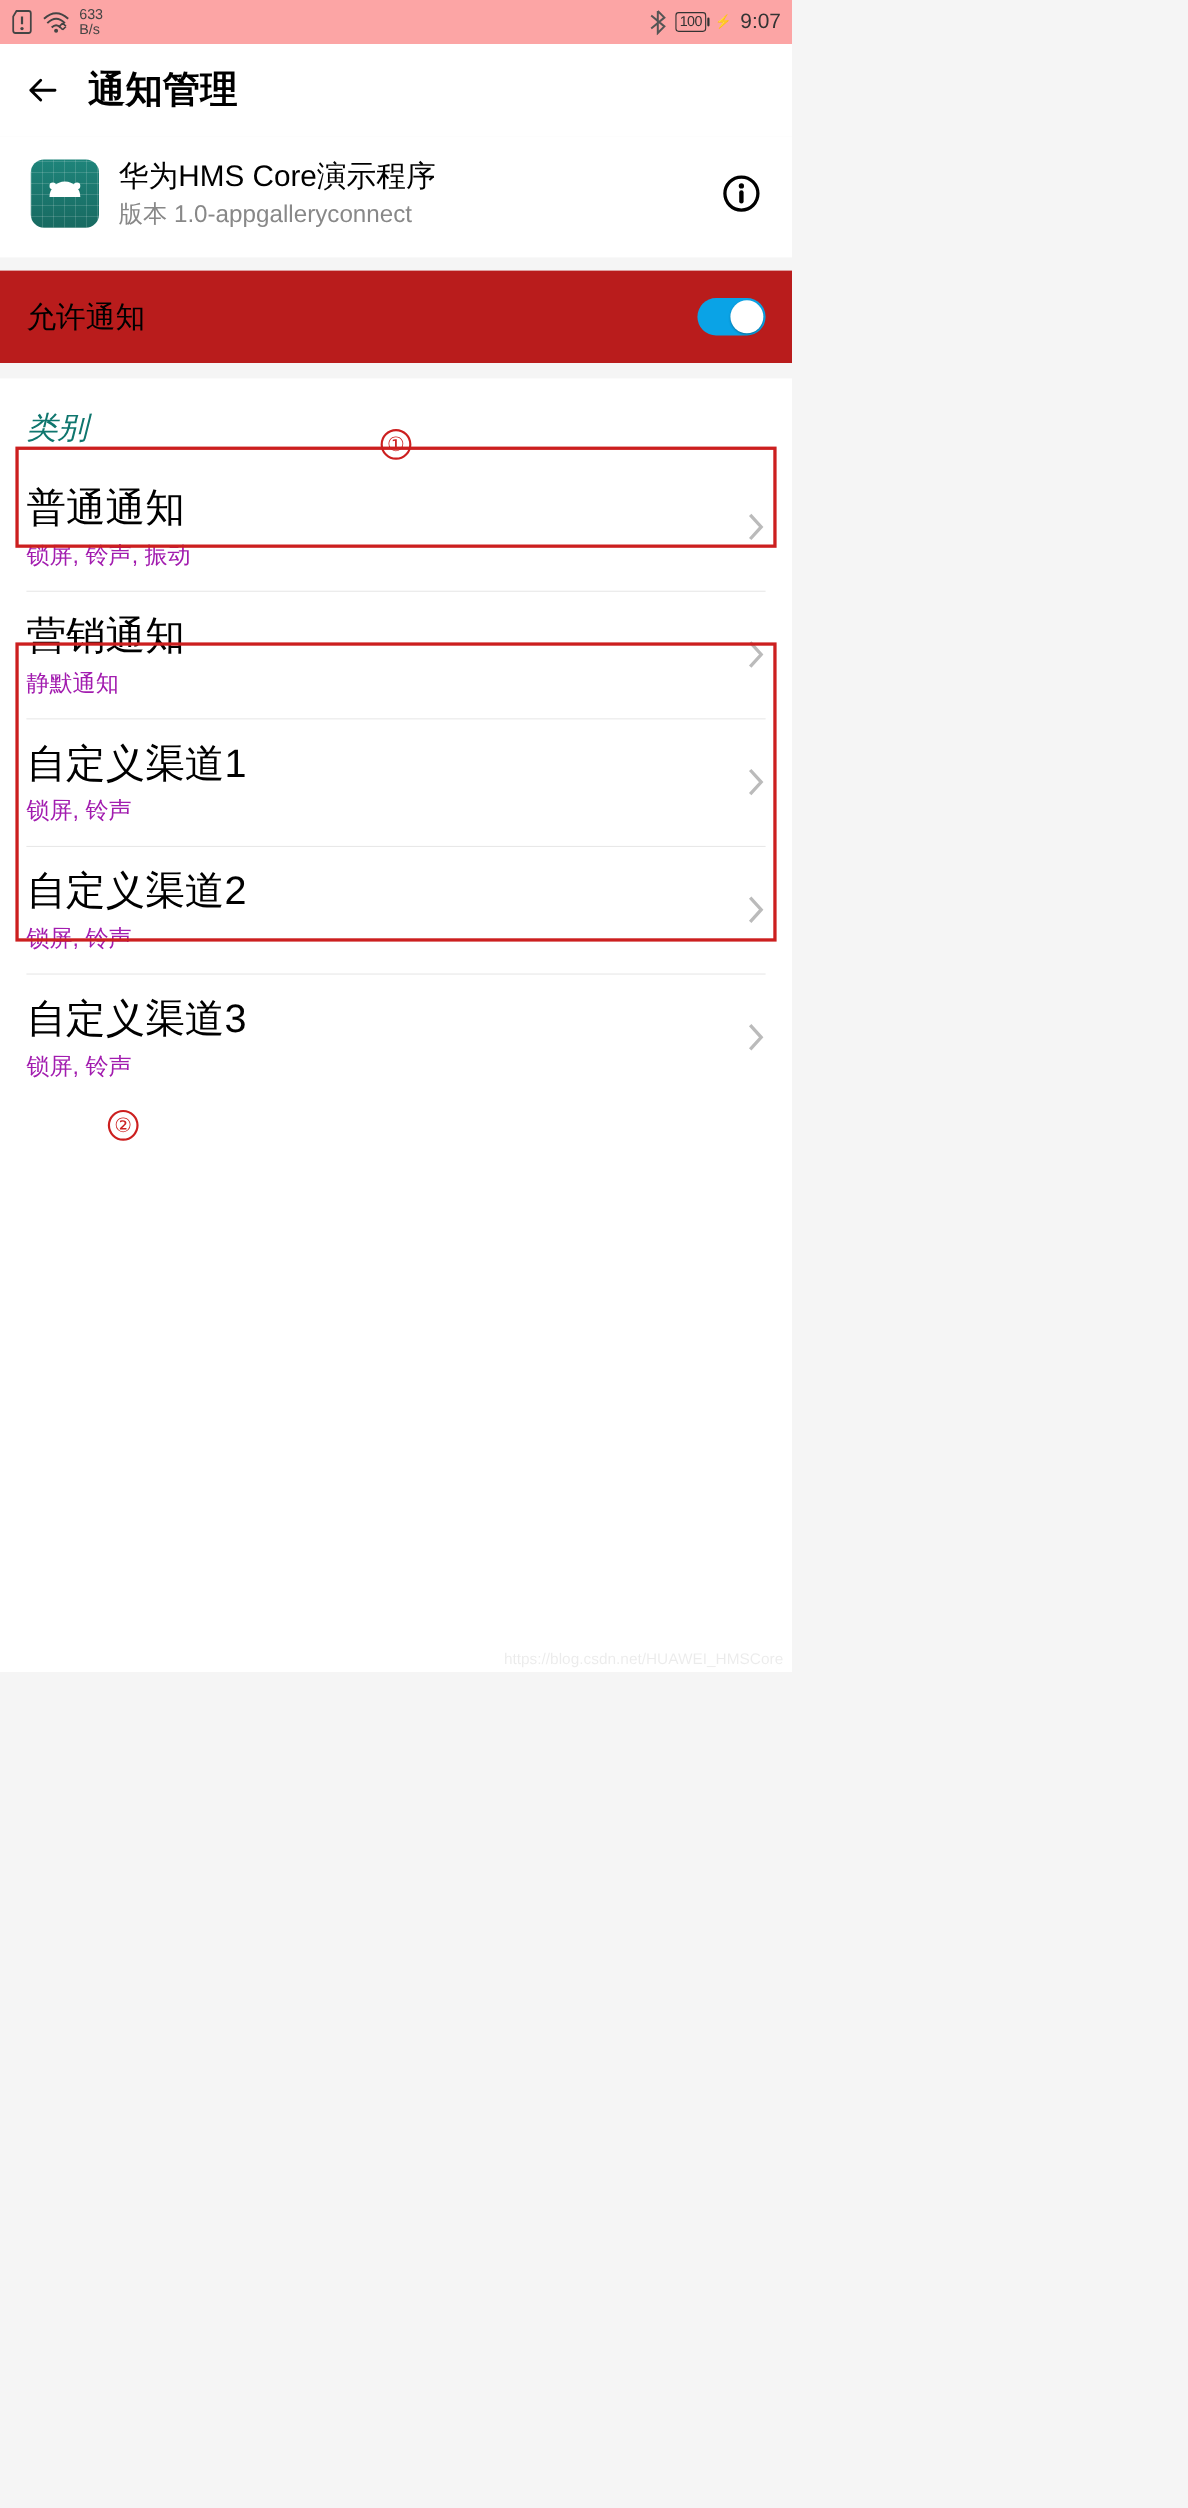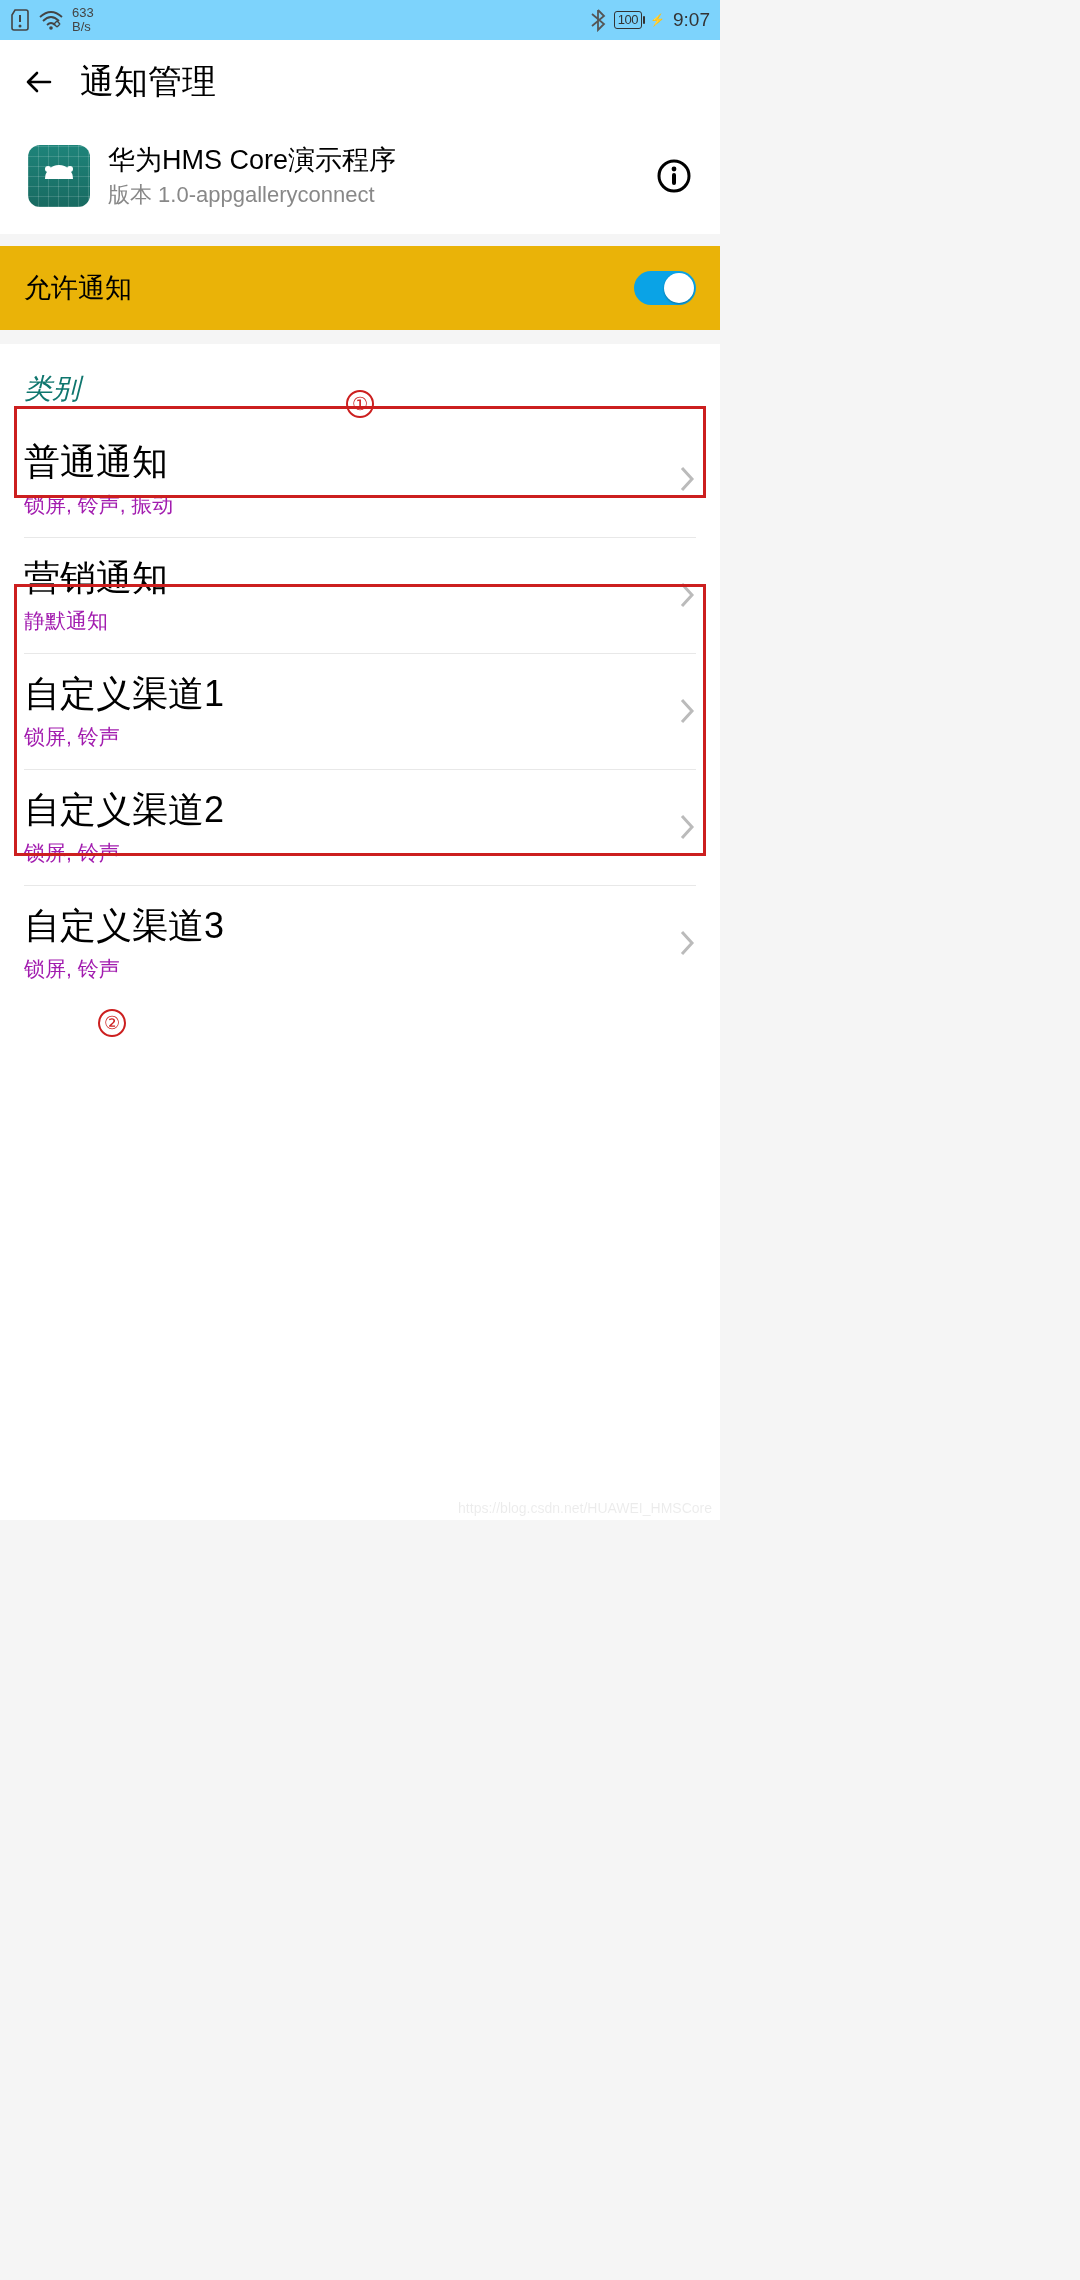--- a/index.html
+++ b/index.html
@@ -9,21 +9,21 @@
       background: #f5f5f5;
       font-family: -apple-system, "Helvetica Neue", "PingFang SC", "Microsoft YaHei", sans-serif;
       color: #000;
       display: flex;
       flex-direction: column;
       position: relative;
     }
     
     .status-bar {
       height: 40px;
-      background: #7dd3fc;
+      background: #fca5a5;
       display: flex;
       align-items: center;
       padding: 0 10px;
       font-size: 18px;
       color: #333;
     }
     .status-left {
       display: flex;
       align-items: center;
       gap: 8px;
@@ -57,21 +57,21 @@
     
     .title-bar {
       height: 84px;
       background: #fff;
       display: flex;
       align-items: center;
       padding: 0 24px;
       gap: 26px;
     }
     .title-bar .back { width: 30px; height: 30px; }
-    .title-bar h1 { font-size: 34px; font-weight: 400; }
+    .title-bar h1 { font-size: 34px; font-weight: 700; }
     
     .app-header {
       background: #fff;
       padding: 18px 28px 24px;
       display: flex;
       align-items: center;
       gap: 18px;
     }
     .app-icon {
       width: 62px; height: 62px; border-radius: 12px;
@@ -85,21 +85,21 @@
         repeating-linear-gradient(90deg, rgba(255,255,255,0.15) 0 1px, transparent 1px 10px);
     }
     .app-icon svg { position:absolute; left:8px; right:8px; top:14px; width:46px; height:34px; fill:#fff; }
     .app-meta { flex: 1; }
     .app-name { font-size: 27px; }
     .app-version { font-size: 22px; color: #888; margin-top: 2px; }
     .info-btn { width: 36px; height: 36px; }
     
     .allow-row {
       margin-top: 12px;
-      background: #eab308;
+      background: #b91c1c;
       padding: 24px 24px;
       display: flex;
       align-items: center;
     }
     .allow-row .label { font-size: 27px; flex: 1; }
     .switch {
       width: 62px; height: 34px; border-radius: 20px;
       background: #0aa3e6; position: relative;
     }
     .switch::after {

